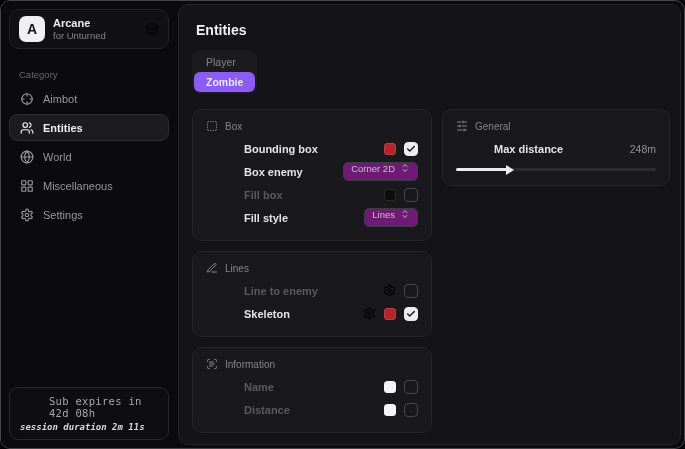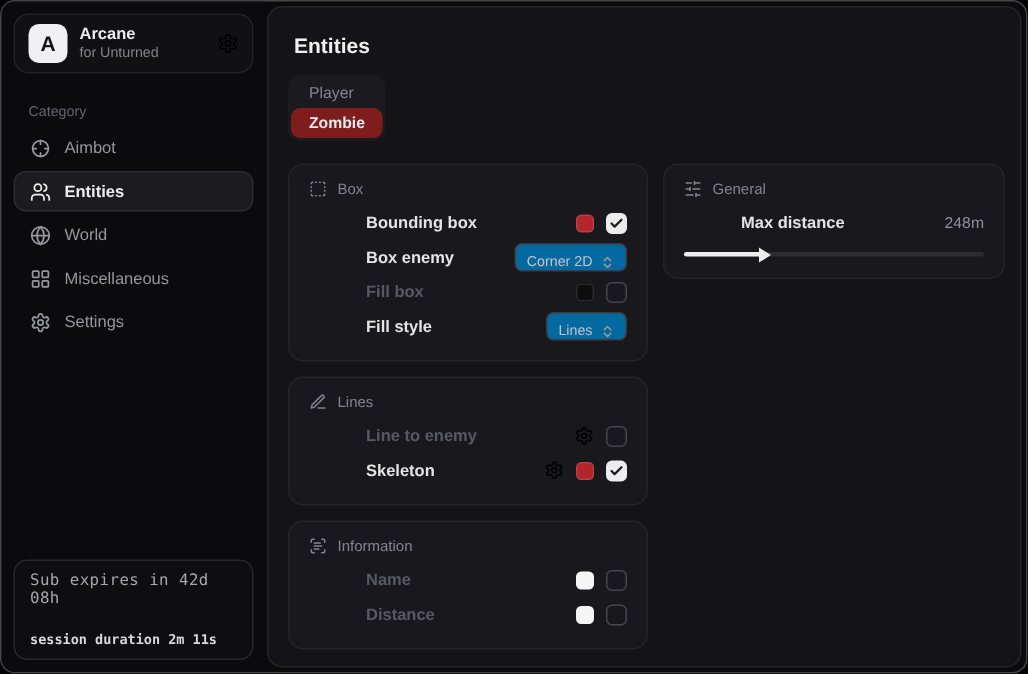--- a/index.html
+++ b/index.html
@@ -45,38 +45,38 @@
     color:#96969d; font-size:11px; cursor:pointer;
   }
   .nav-item .nico { width:14px; height:14px; flex:0 0 auto; }
   .nav-item.active {
     background:#1c1c20; border-color:#2b2b30; color:#eeeef0; font-weight:bold;
   }
   .side-footer {
     margin:auto 8px 8px 8px; padding:7px 10px;
     border:1px solid #28282c; border-radius:9px; background:#0e0e11;
   }
-  .sf-line1 { font-family:"DejaVu Sans Mono", monospace; font-size:10.5px; color:#a6a6ad; letter-spacing:0.3px; }
-  .sf-line2 { font-family:"DejaVu Sans Mono", monospace; font-size:9px; color:#d9d9dd; font-weight:bold; margin-top:17px; }
+  .sf-line1 { font-family:"DejaVu Sans Mono", monospace; font-size:10.5px; color:#a6a6ad; letter-spacing:0.3px;margin-left:29px; }
+  .sf-line2 { font-family:"DejaVu Sans Mono", monospace; font-size:9px; color:#d9d9dd; font-weight:bold; margin-top:3px;font-style:italic; }
   
   .main {
     position:absolute; left:177px; top:3px; right:3px; bottom:3px;
     background:#141418; border:1px solid #242429; border-radius:10px;
     padding:13px 10px;
   }
   .page-title { font-size:14px; font-weight:bold; color:#f0f0f2; margin:4px 0 0 7px; }
   .tabs {
     display:inline-flex; margin:12px 0 0 3px; padding:2px;
     background:#1b1b1f; border-radius:8px;flex-direction:column;
   }
   .tab {
     padding:4px 12px; border-radius:6px; font-size:10.5px;
     color:#84848b; cursor:pointer;
   }
-  .tab.active { background:#7f1d1d; color:#eaeaec; font-weight:bold; }
+  .tab.active { background:#8b5cf6; color:#eaeaec; font-weight:bold; }
   .content { display:flex; gap:10px; align-items:flex-start; margin:15px 0 0 3px; }
   .col-left { width:240px; display:flex; flex-direction:column; gap:10px; }
   .col-right { flex:1;border-radius:32px; }
   .card {
     background:#19191d; border:1px solid #252529; border-radius:10px;
     padding:10px 13px 11px 13px;
   }
   .card-header {
     display:flex; align-items:center; gap:7px;
     color:#83838b; font-size:10px; margin-bottom:5px;
@@ -89,22 +89,22 @@
   .swatch { width:12px; height:12px; border-radius:3.5px; box-shadow:inset 0 0 0 1px rgba(255,255,255,0.12); cursor:pointer; }
   .checkbox {
     width:14px; height:14px; border-radius:4px;
     border:1.5px solid #46464d; background:transparent; cursor:pointer;
     display:flex; align-items:center; justify-content:center;
   }
   .checkbox.checked { border-color:#ececef; background:#ececef; color:#1c1c1f; }
   .checkbox svg { width:10px; height:10px; display:none; }
   .checkbox.checked svg { display:block; }
   .dropdown {
-    height:19px; padding:0 7px; display:flex; align-items:flex-end; gap:5px;
-    background:#0369a1; border:1px solid #3c3c43; border-radius:5px;
+    height:19px; padding:0 7px; display:flex; align-items:flex-start; gap:5px;
+    background:#701a75; border:1px solid #3c3c43; border-radius:5px;
     font-size:9.5px; color:#c3c3c9; cursor:pointer;
   }
   .dropdown .dico { width:10px; height:10px; color:#97979e; }
   .gear-btn { width:13px; height:13px; color:#7e7e86; cursor:pointer; }
   
   .slider-row { display:flex; align-items:center; }
   .slider-value { margin-left:auto; font-size:10.5px; color:#8f8f96; }
   .slider { position:relative; height:10px; margin-top:4px; cursor:pointer; }
   .slider-track { position:absolute; left:0; right:0; top:4px; height:3px; background:#2c2c31; border-radius:2px; }
   .slider-fill { position:absolute; left:0; top:4px; height:3px; background:#ededef; border-radius:2px; }

